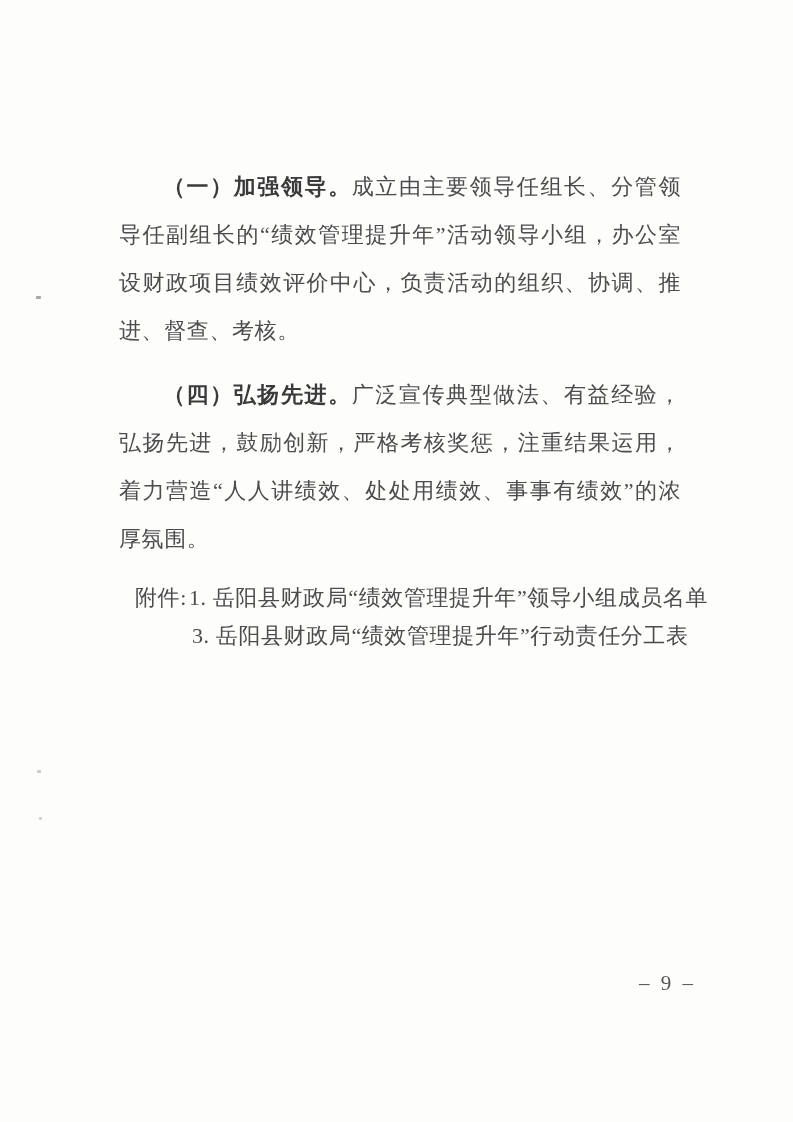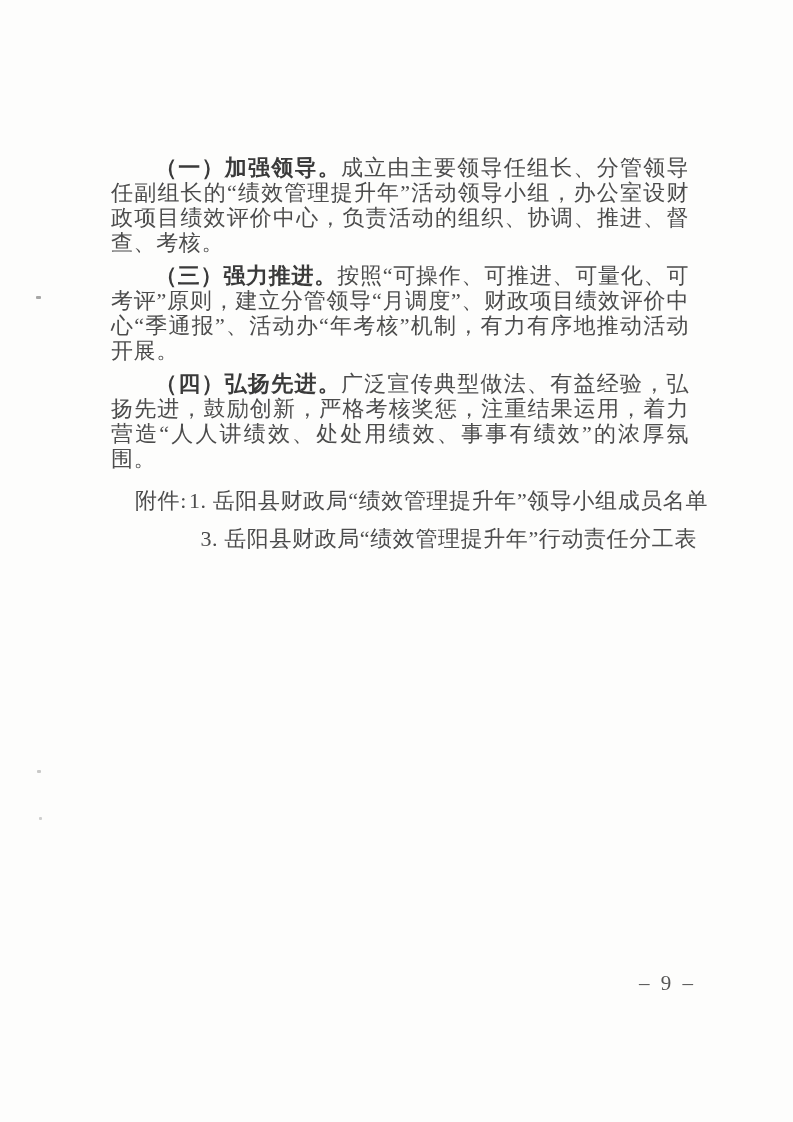--- a/index.html
+++ b/index.html
@@ -12,41 +12,40 @@
     font-family: "Liberation Serif", "DejaVu Serif", serif;
     overflow: hidden;
   }
   .content {
     position: absolute;
     left: 103px;
     top: 147px;
     width: 594px;
   }
   .para {
-    margin: 8px;
+    margin: 16px;
     font-size: 22px;
-    line-height: 25px;
+    line-height: 48px;
     color: #4c4c4c;
     letter-spacing: 0.6px;
     text-align: justify;
     text-justify: inter-ideograph;
     text-indent: 2em;
   }
   .para .heading {
     font-weight: 700;
     color: #3a3a3a;
   }
   .attachments {
     margin-top: 11px;
     font-size: 22px;
     line-height: 37.5px;
     color: #4c4c4c;
     letter-spacing: 0.6px;
     padding-left: 32px;
-    text-align: right;
   }
   .attach-line { white-space: nowrap; }
   .attach-line .label { margin-right: 2px; }
   .attach-line2 { padding-left: 57px; }
   .page-number {
     position: absolute;
     top: 971px;
     right: 97px;
     font-size: 21px;
     color: #555555;
@@ -66,21 +65,20 @@
 </head>
 <body>
 
 <div class="page">
 
   <div class="content">
 
     <p class="para"><span class="heading">（一）加强领导。</span><span>成立由主要领导任组长、分管领导任副组长的“绩效管理提升年”活动领导小组，办公室设财政项目绩效评价中心，负责活动的组织、协调、推进、督查、考核。</span></p>
 
 
-    <p class="para"><span class="heading">（三）强力推进。</span><span>按照“可操作、可推进、可量化、可考评”原则，建立分管领导“月调度”、财政项目绩效评价中心“季通报”、活动办“年考核”机制，有力有序地推动活动开展。</span></p>
 
     <p class="para"><span class="heading">（四）弘扬先进。</span><span>广泛宣传典型做法、有益经验，弘扬先进，鼓励创新，严格考核奖惩，注重结果运用，着力营造“人人讲绩效、处处用绩效、事事有绩效”的浓厚氛围。</span></p>
 
     <div class="attachments">
       <div class="attach-line"><span class="label">附件:</span><span>1. 岳阳县财政局“绩效管理提升年”领导小组成员名单</span></div>
       <div class="attach-line attach-line2"><span>3. 岳阳县财政局“绩效管理提升年”行动责任分工表</span></div>
     </div>
 
   </div>
 

